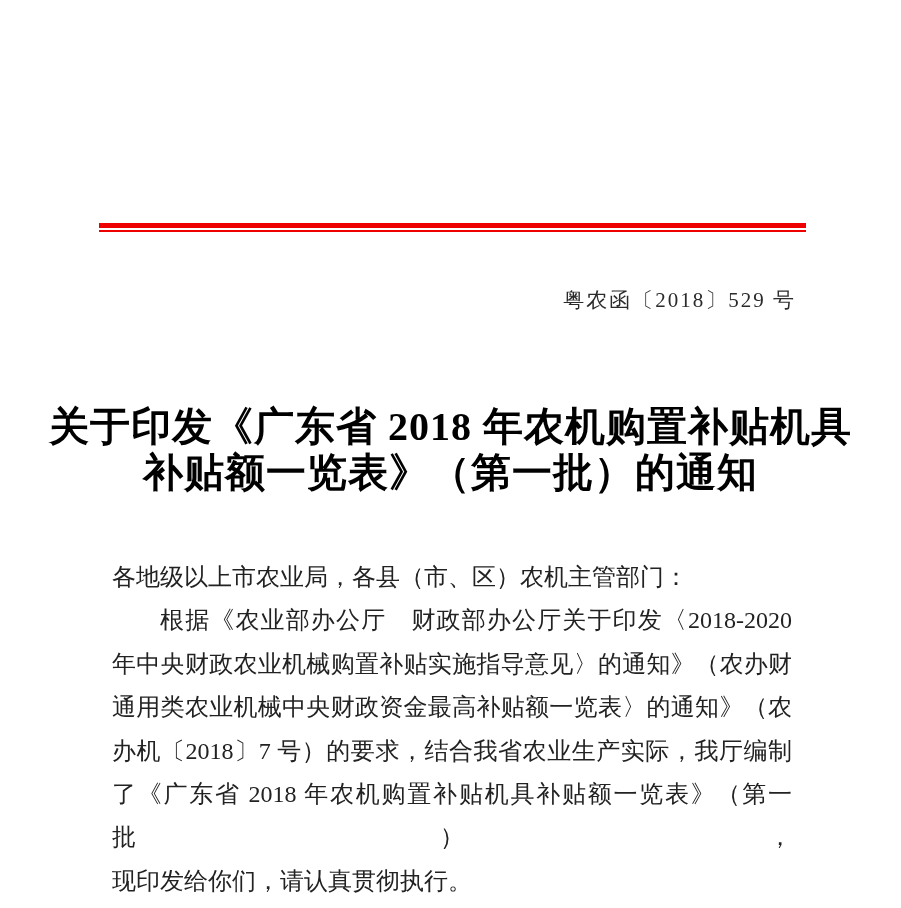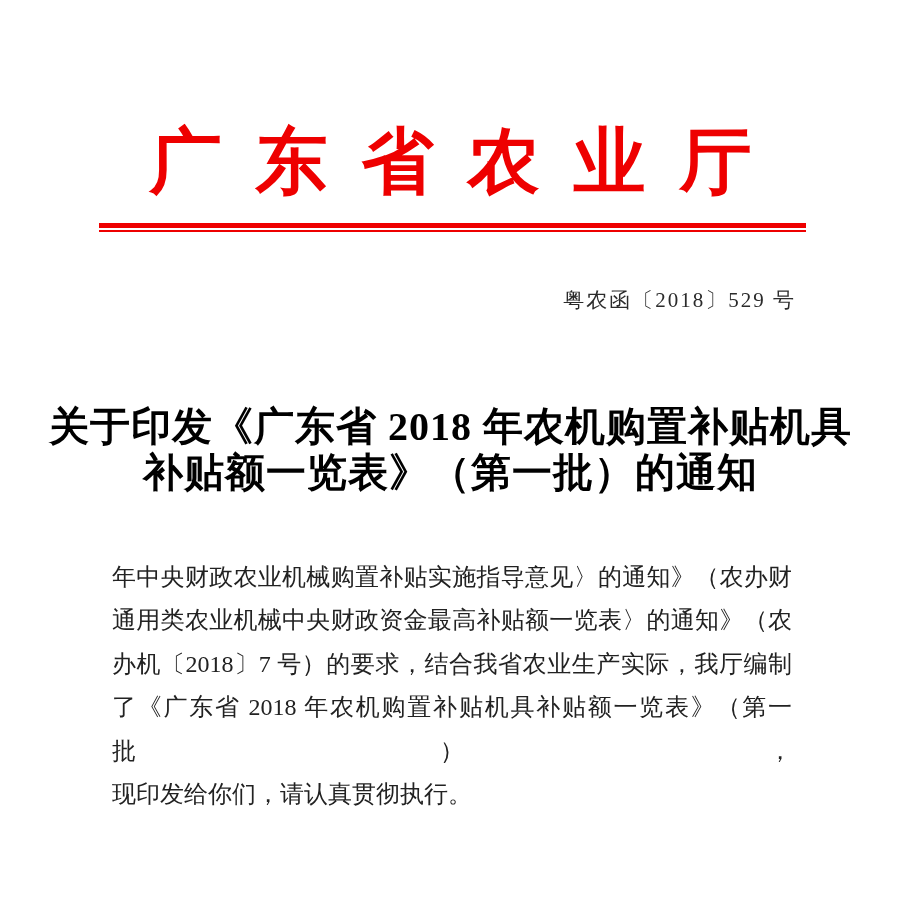--- a/index.html
+++ b/index.html
@@ -84,32 +84,33 @@
     text-align: justify;
     text-align-last: justify;
   }
   .indent { text-indent: 2em; }
 </style>
 </head>
 <body>
 
 <div class="page">
 
-  <div class="agency">广东省农业厅</div>
 
   <div class="divider"></div>
 
   <div class="docnum">粤农函〔2018〕529 号</div>
 
   <h1 class="title">
     <span class="title-line">关于印发《广东省 2018 年农机购置补贴机具</span>
     <span class="title-line">补贴额一览表》（第一批）的通知</span>
   </h1>
 
   <div class="body-text">
+    <div class="line">各地级以上市农业局，各县（市、区）农机主管部门：</div>
+    <div class="line just indent">根据《农业部办公厅　财政部办公厅关于印发〈2018-2020</div>
     <div class="line just">年中央财政农业机械购置补贴实施指导意见〉的通知》（农办财</div>
     <div class="line just">通用类农业机械中央财政资金最高补贴额一览表〉的通知》（农</div>
     <div class="line just">办机〔2018〕7 号）的要求，结合我省农业生产实际，我厅编制</div>
     <div class="line just">了《广东省 2018 年农机购置补贴机具补贴额一览表》（第一批），</div>
     <div class="line">现印发给你们，请认真贯彻执行。</div>
   </div>
 
 </div>
 
 </body></html>

